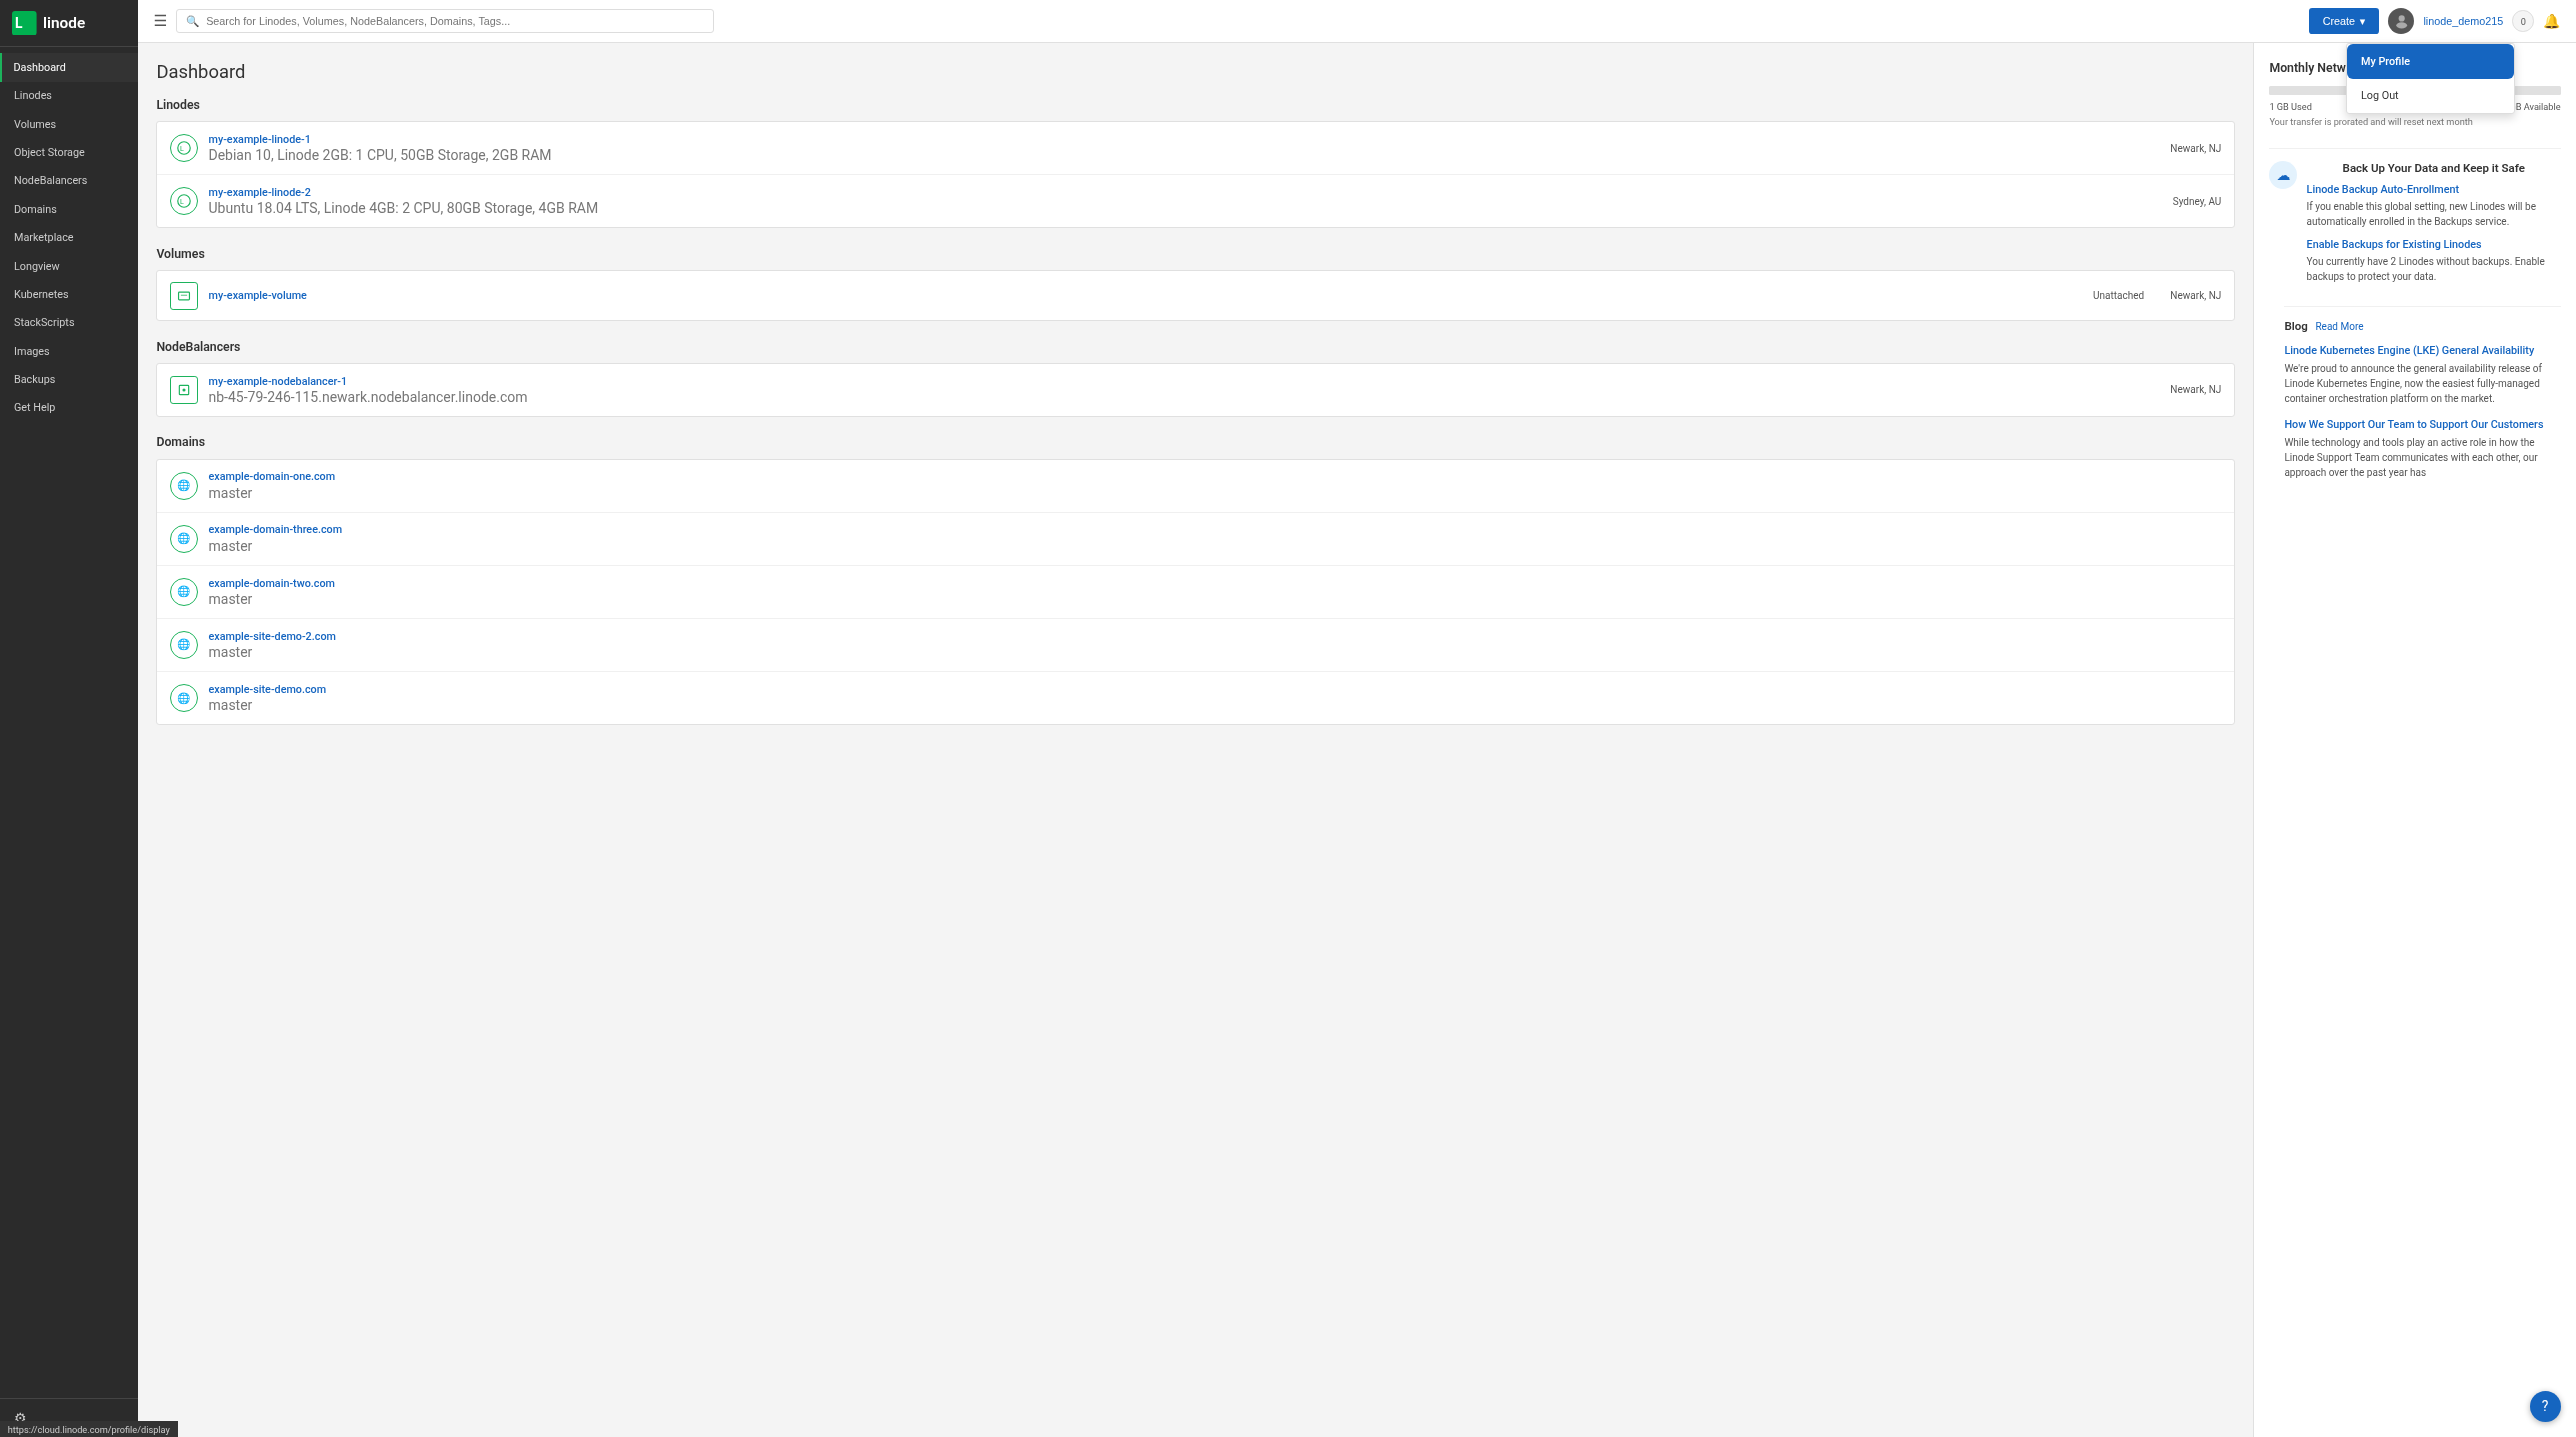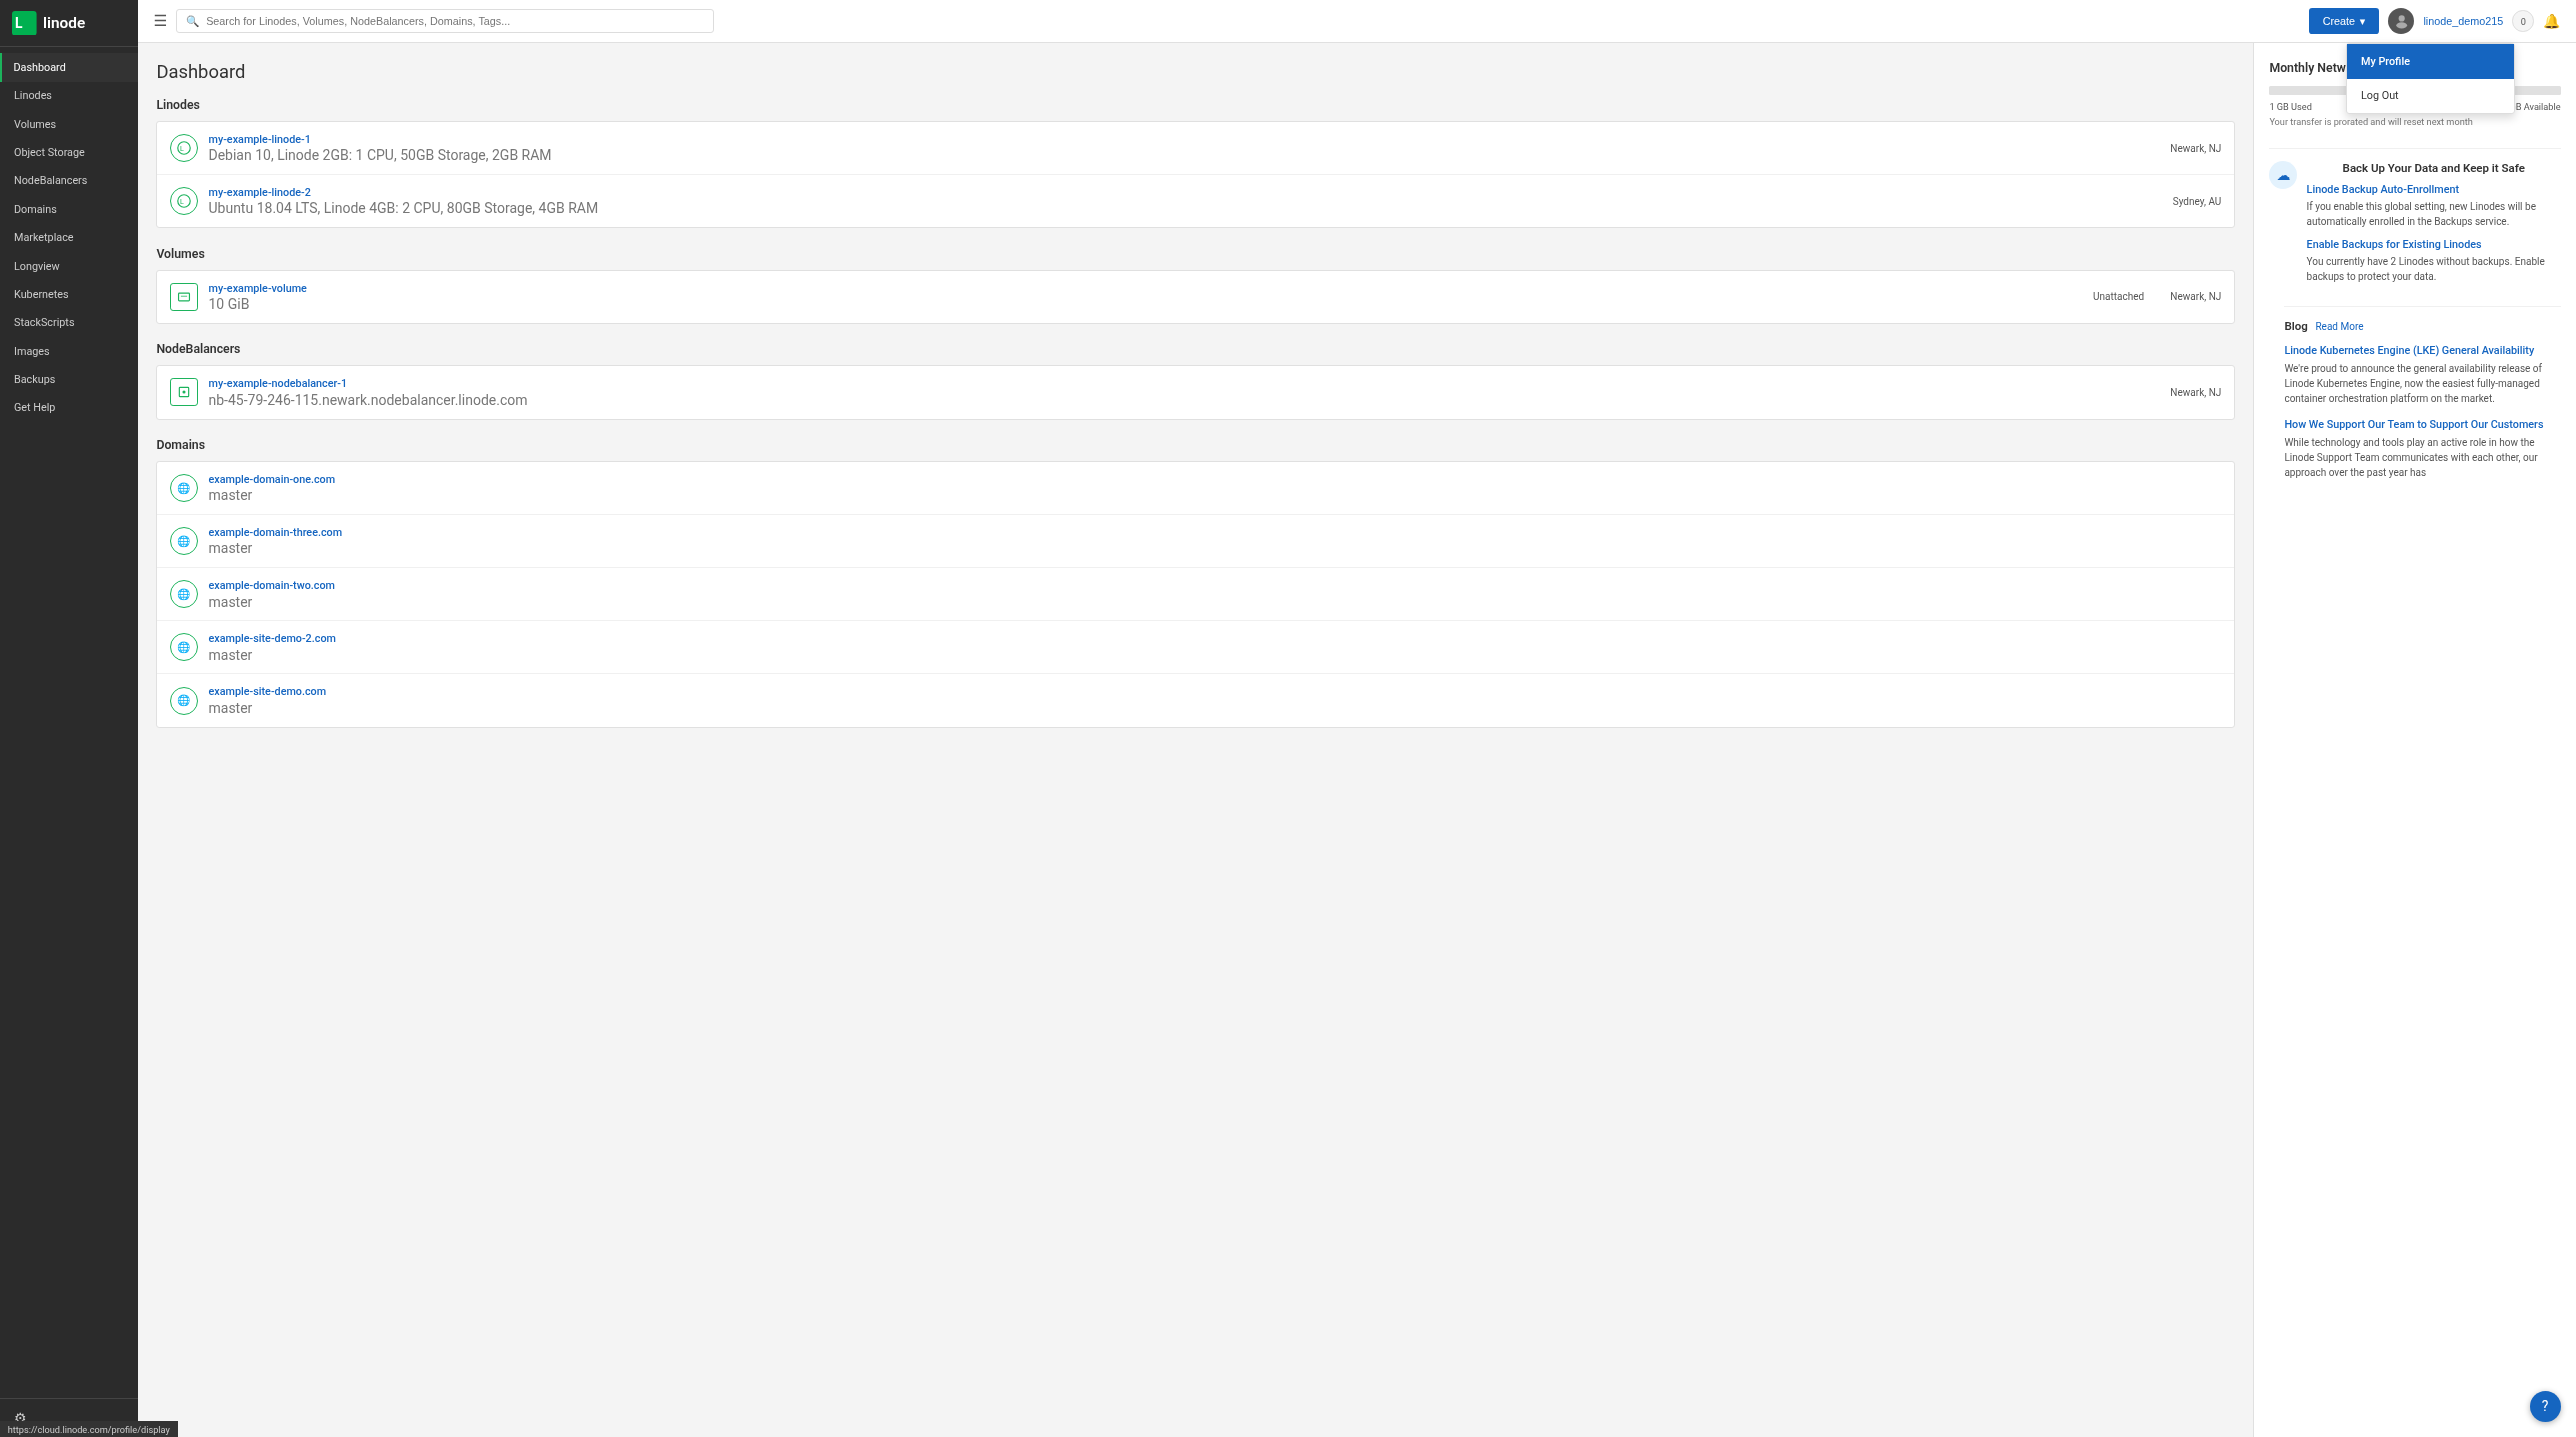--- a/index.html
+++ b/index.html
@@ -178,20 +178,21 @@
     .dropdown-item {
       padding: 10.8px 14px;
       cursor: pointer;
       font-size: 10.8px;
       color: #333;
     }
     .dropdown-item.highlighted {
       background: #1565c0;
       color: #fff;
       font-weight: 500;
+      border-radius: 6px;
     }
 
     
     .content {
       flex: 1;
       display: flex;
       overflow: hidden;
     }
     .main-content {
       flex: 1;
@@ -484,21 +485,20 @@
         <div class="card-list">
           <div class="card-item">
             <div class="card-icon volume">
               <svg width="14" height="14" viewBox="0 0 18 18">
                   <rect x="2" y="4" width="14" height="10" rx="1" fill="none" stroke="#1cb35c" stroke-width="1.5"></rect>
                   <line x1="5" y1="8" x2="13" y2="8" stroke="#1cb35c" stroke-width="1"></line>
                 </svg>
             </div>
             <div class="card-info">
               <div class="card-name">my-example-volume</div>
-              <div class="card-desc">10 GiB</div>
             </div>
             <div class="card-status">Unattached</div>
             <div class="card-meta">Newark, NJ</div>
           </div>
         </div>
       </div>
 
       <div>
         <div class="section-title">NodeBalancers</div>
         <div class="card-list">

